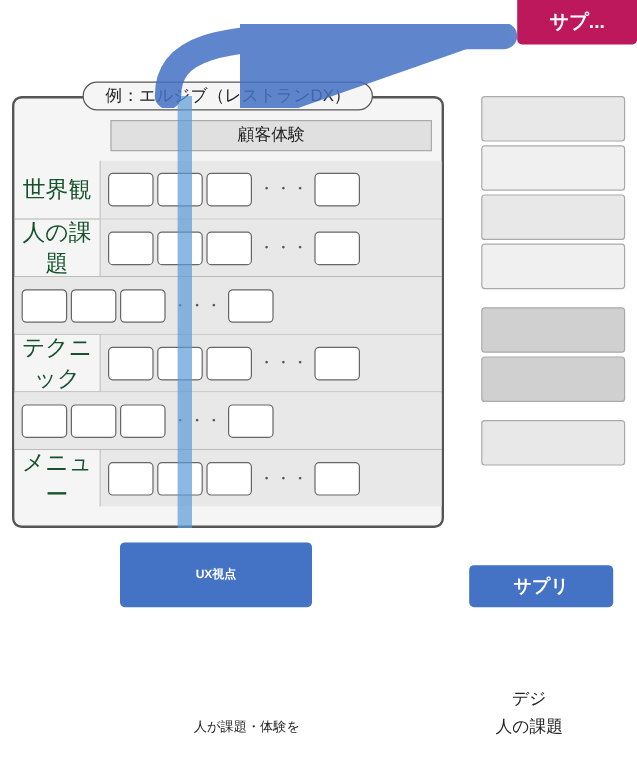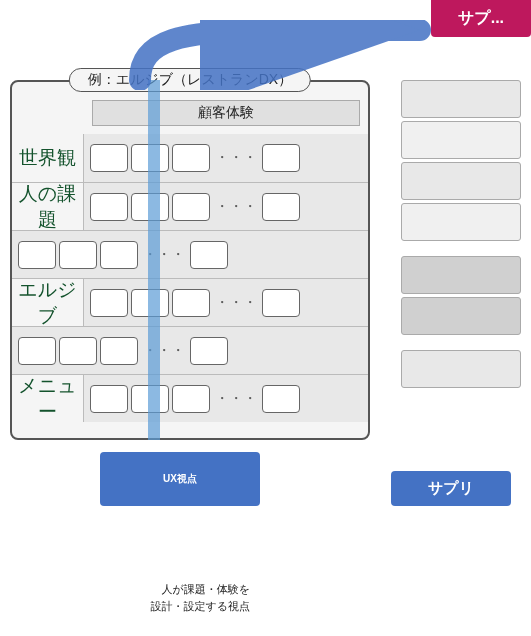--- a/index.html
+++ b/index.html
@@ -304,21 +304,21 @@
         <div class="row-cells">
           <div class="cell"></div>
           <div class="cell"></div>
           <div class="cell"></div>
           <span class="cell-dots">・・・</span>
           <div class="cell"></div>
         </div>
       </div>
 
       <div class="row">
-        <div class="row-label">エルジブ</div>
+        <div class="row-label">テクニック</div>
         <div class="row-cells">
           <div class="cell"></div>
           <div class="cell"></div>
           <div class="cell"></div>
           <span class="cell-dots">・・・</span>
           <div class="cell"></div>
         </div>
       </div>
 
       <div class="row">
@@ -344,37 +344,40 @@
 
     </div>
   </div>
 
   <div class="blue-bar"></div>
 
   <div class="ux-button">UX視点</div>
 
   <div class="bottom-text-left">
     <span>人が課題・体験を</span><br>
-    <span>設計・設定する視点</span>
   </div>
 
   <div class="right-panel">
 
     <div class="sapu-button">サプ...</div>
 
     <div class="right-boxes">
       <div class="right-box-item"></div>
       <div class="right-box-item light"></div>
       <div class="right-box-item"></div>
       <div class="right-box-item light"></div>
       <div class="right-gap"></div>
       <div class="right-box-item dark"></div>
       <div class="right-box-item dark"></div>
       <div class="right-gap"></div>
       <div class="right-box-item"></div>
     </div>
 
     <div class="sapuri-button">サプリ</div>
 
+    <div class="bottom-text-right">
+      <span>デジ</span><br>
+      <span>人の課題</span>
+    </div>
 
   </div>
 
 </div>
 
 </body></html>

